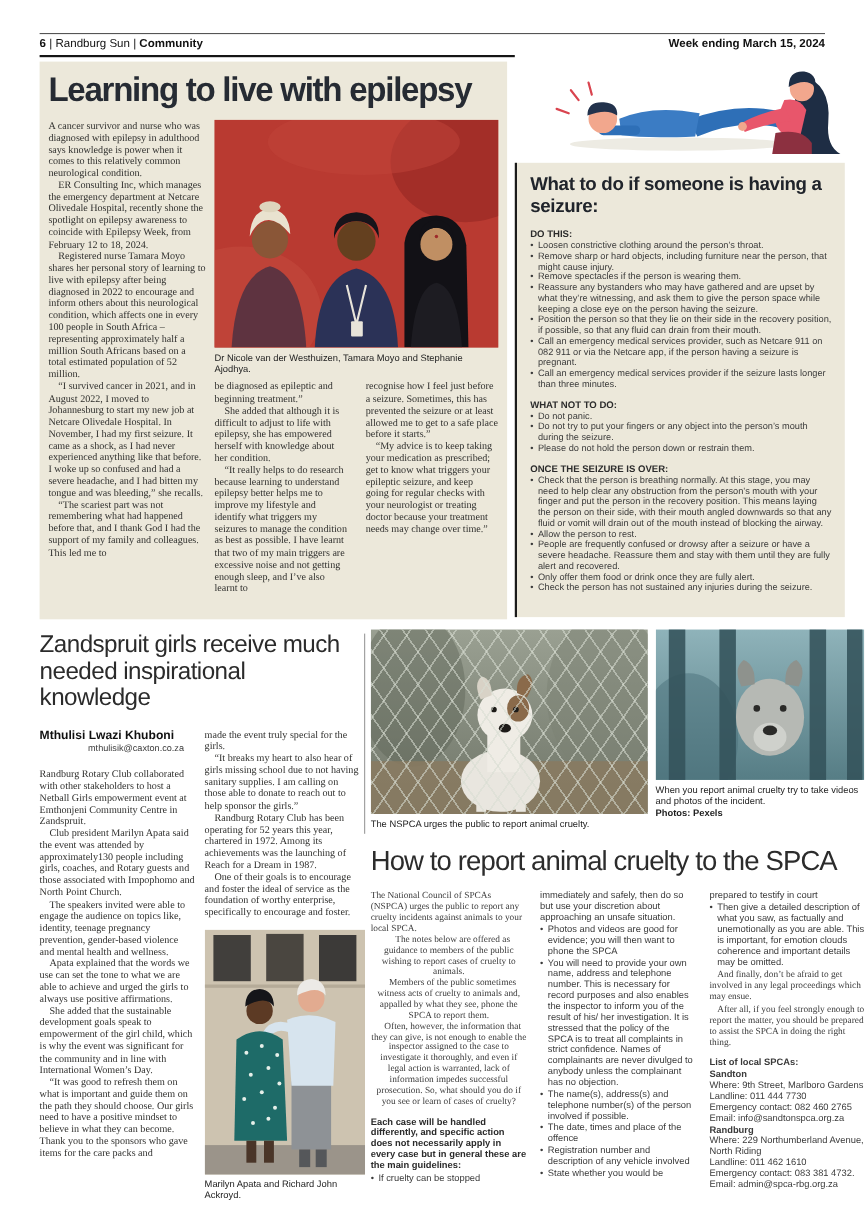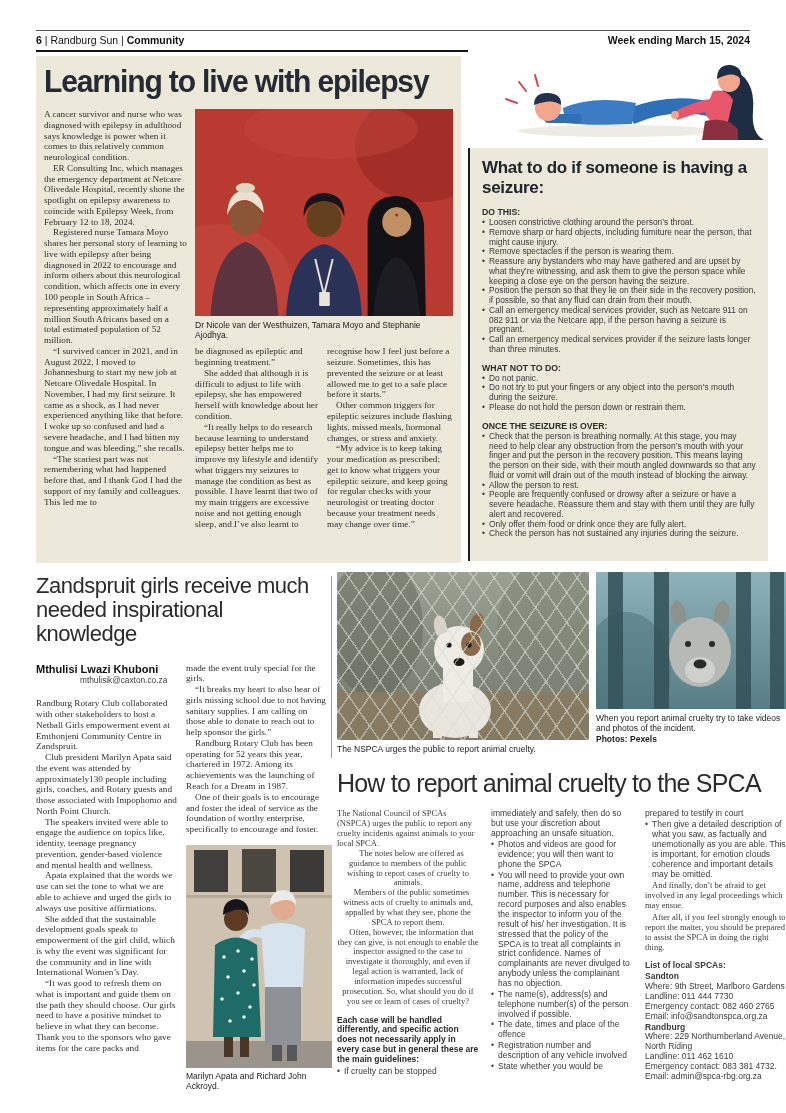--- a/index.html
+++ b/index.html
@@ -18,21 +18,21 @@
   .epilepsy { position:absolute; left:36px; top:56px; width:425px; height:507px;
     background:#ece8da; padding:6px 8px; }
   .epilepsy h1 { font-family:"Liberation Sans",sans-serif; font-weight:700;
     font-size:31px; letter-spacing:-1.2px; color:#262b33; margin:2px 0 9px; transform:scaleX(.97); transform-origin:left; white-space:nowrap; }
   .ep-body { display:flex; gap:8px; }
   .ep-col1 { width:143px; flex:none; }
   .ep-right { flex:1; min-width:0; }
   .ep-photo { width:100%; height:207px; overflow:hidden; background:#b93a31; }
   .ep-photo svg { display:block; width:100%; height:100%; }
   .ep-caption { font-size:8.5px; color:#222; padding:4px 0 6px; line-height:1.2; }
-  .ep-cols { display:flex; gap:6px; }
+  .ep-cols { display:flex; gap:17px; }
   .ep-cols > div { flex:1; min-width:0; }
   .serif { font-family:"Liberation Serif", serif; }
   .bodytext { font-size:9.2px; line-height:1.17; color:#30302e; }
   .bodytext p + p { text-indent:9px; }
 
   
   .illu { position:absolute; left:468px; top:50px; width:318px; height:96px; background:#fff; }
   .illu svg { display:block; width:100%; height:100%; }
   .seizure-box { position:absolute; left:468px; top:148px; width:300px; height:413px;
     background:#ece8da; border-left:2px solid #1b1b1b; padding:10px 12px 8px; }
@@ -136,21 +136,20 @@
         </div>
         <div class="ep-caption">Dr Nicole van der Westhuizen, Tamara Moyo and Stephanie Ajodhya.</div>
         <div class="ep-cols bodytext serif">
           <div>
               <p>be diagnosed as epileptic and beginning treatment.”</p>
               <p>She added that although it is difficult to adjust to life with epilepsy, she has empowered herself with knowledge about her condition.</p>
               <p>“It really helps to do research because learning to understand epilepsy better helps me to improve my lifestyle and identify what triggers my seizures to manage the condition as best as possible. I have learnt that two of my main triggers are excessive noise and not getting enough sleep, and I’ve also learnt to</p>
             </div>
           <div>
               <p>recognise how I feel just before a seizure. Sometimes, this has prevented the seizure or at least allowed me to get to a safe place before it starts.”</p>
-              <p>Other common triggers for epileptic seizures include flashing lights, missed meals, hormonal changes, or stress and anxiety.</p>
               <p>“My advice is to keep taking your medication as prescribed; get to know what triggers your epileptic seizure, and keep going for regular checks with your neurologist or treating doctor because your treatment needs may change over time.”</p>
             </div>
         </div>
       </div>
     </div>
   </section>
 
   <div class="illu">
     <svg viewBox="0 0 318 94">
       <ellipse cx="150" cy="80" rx="100" ry="6" fill="#edebe3"></ellipse>

